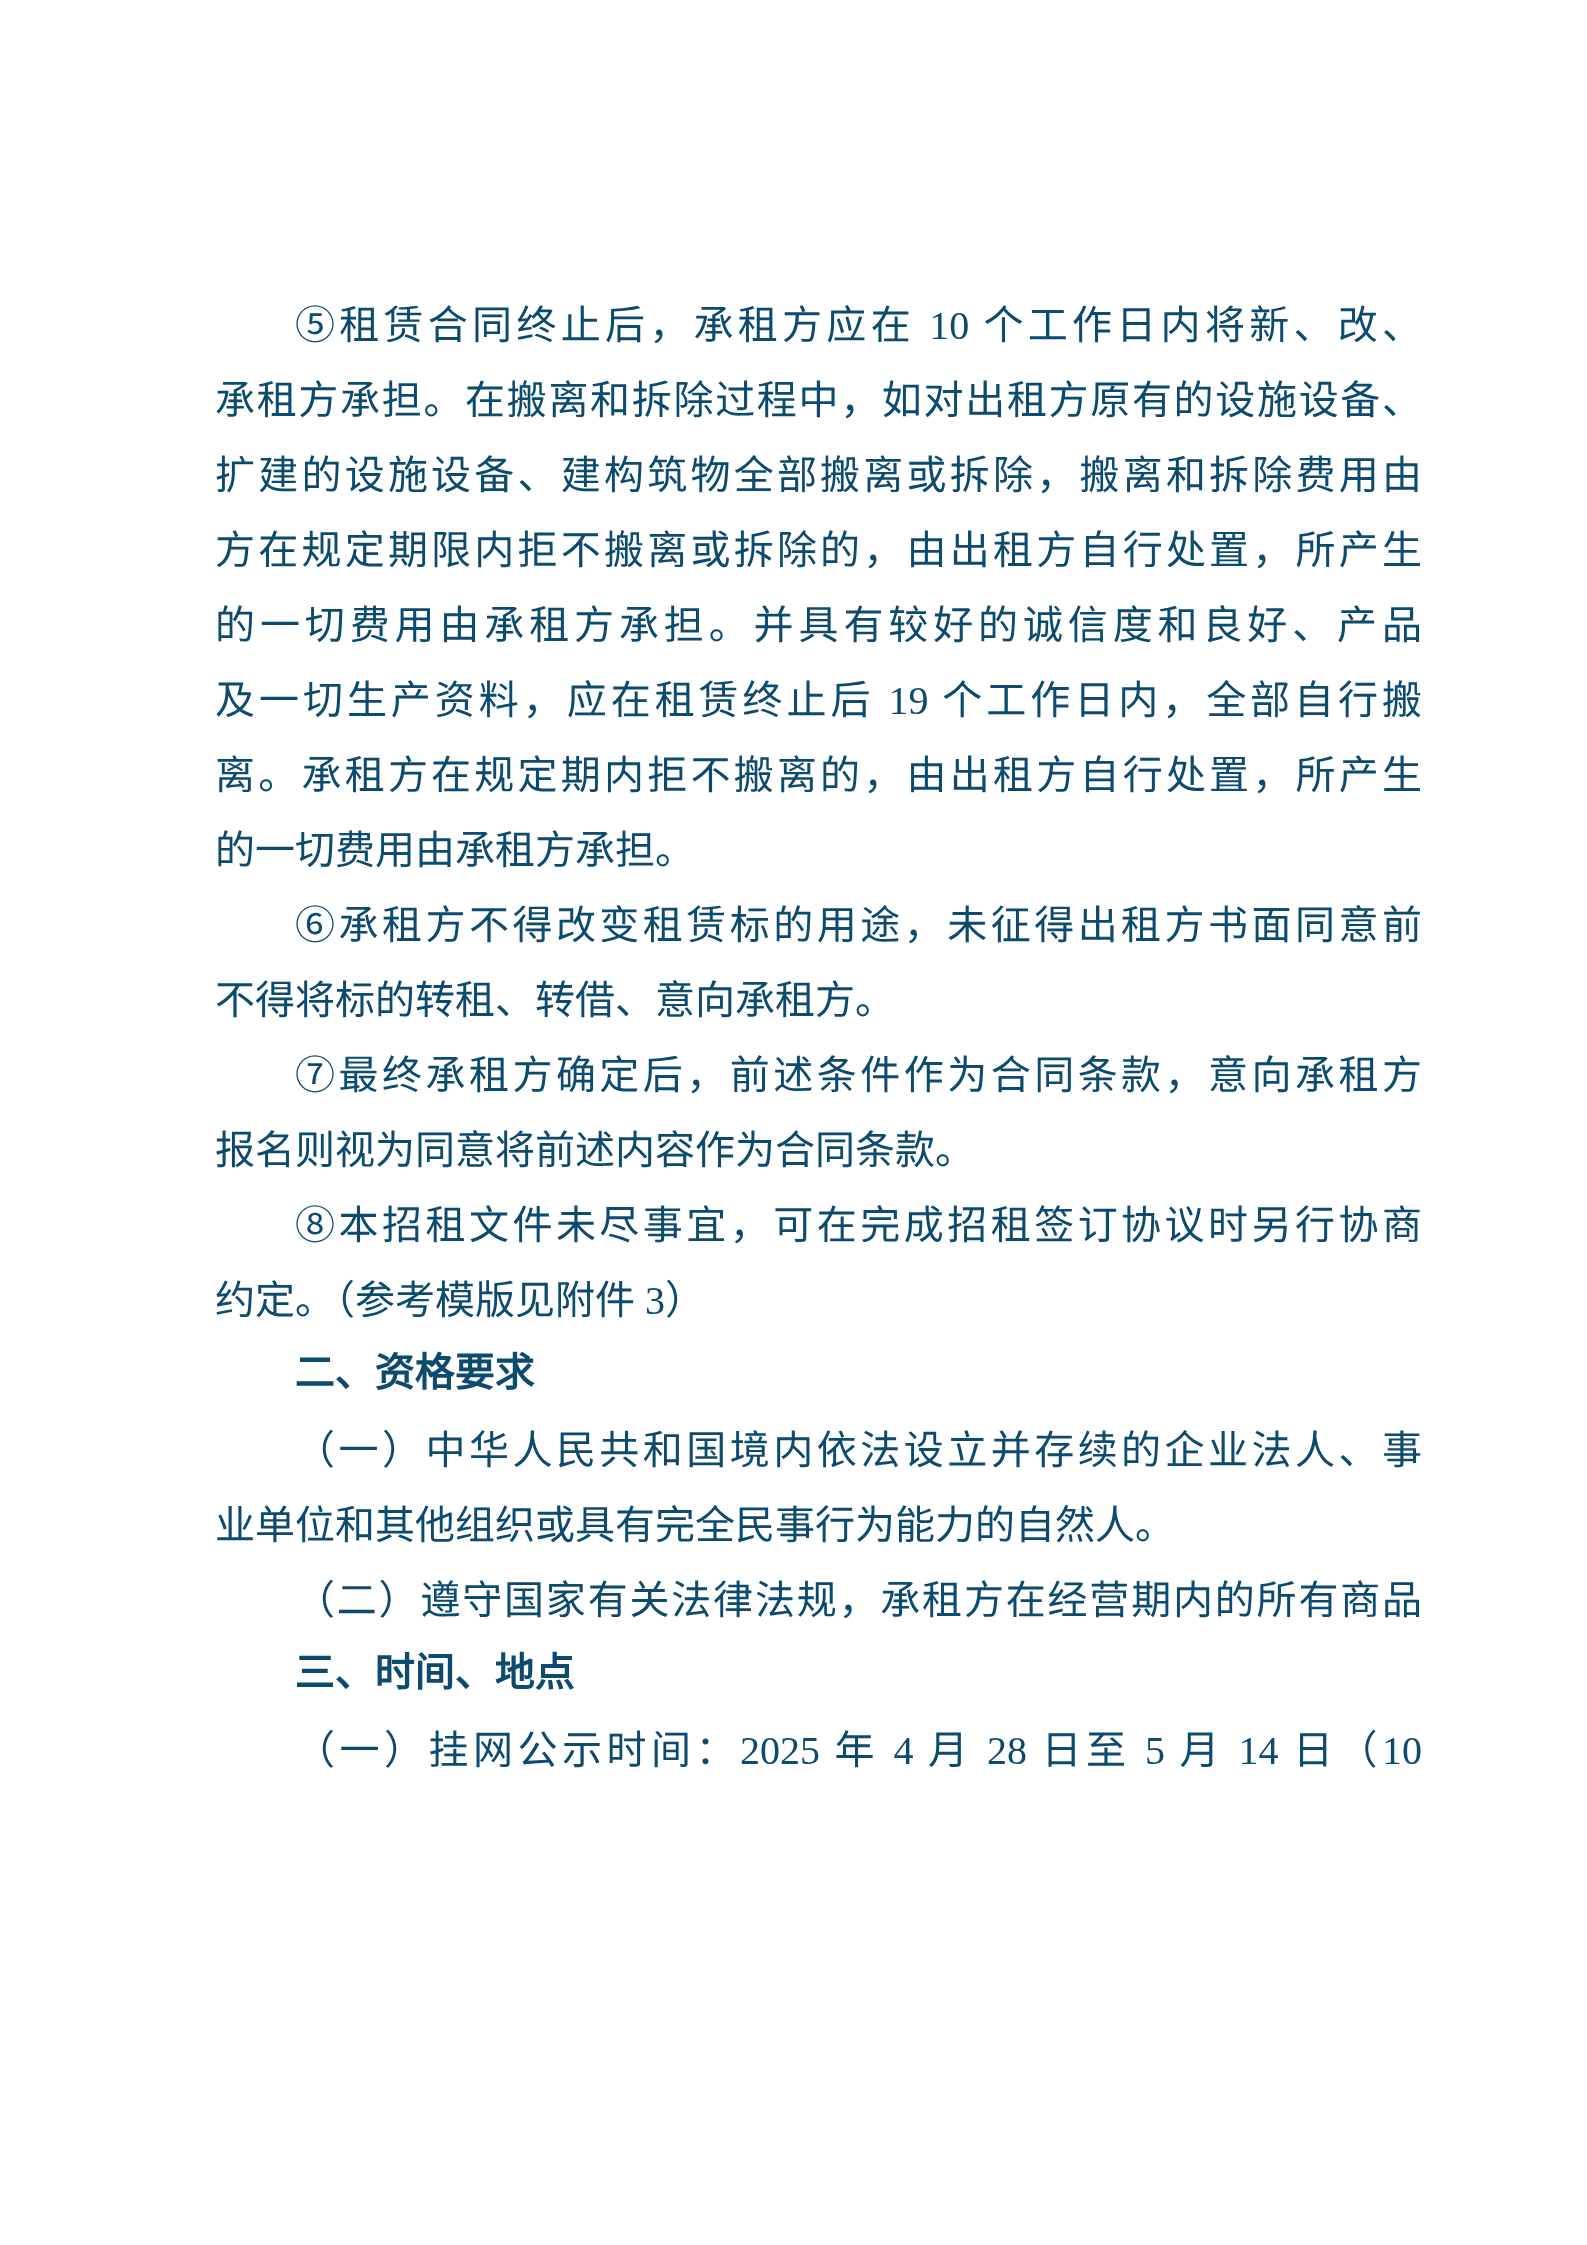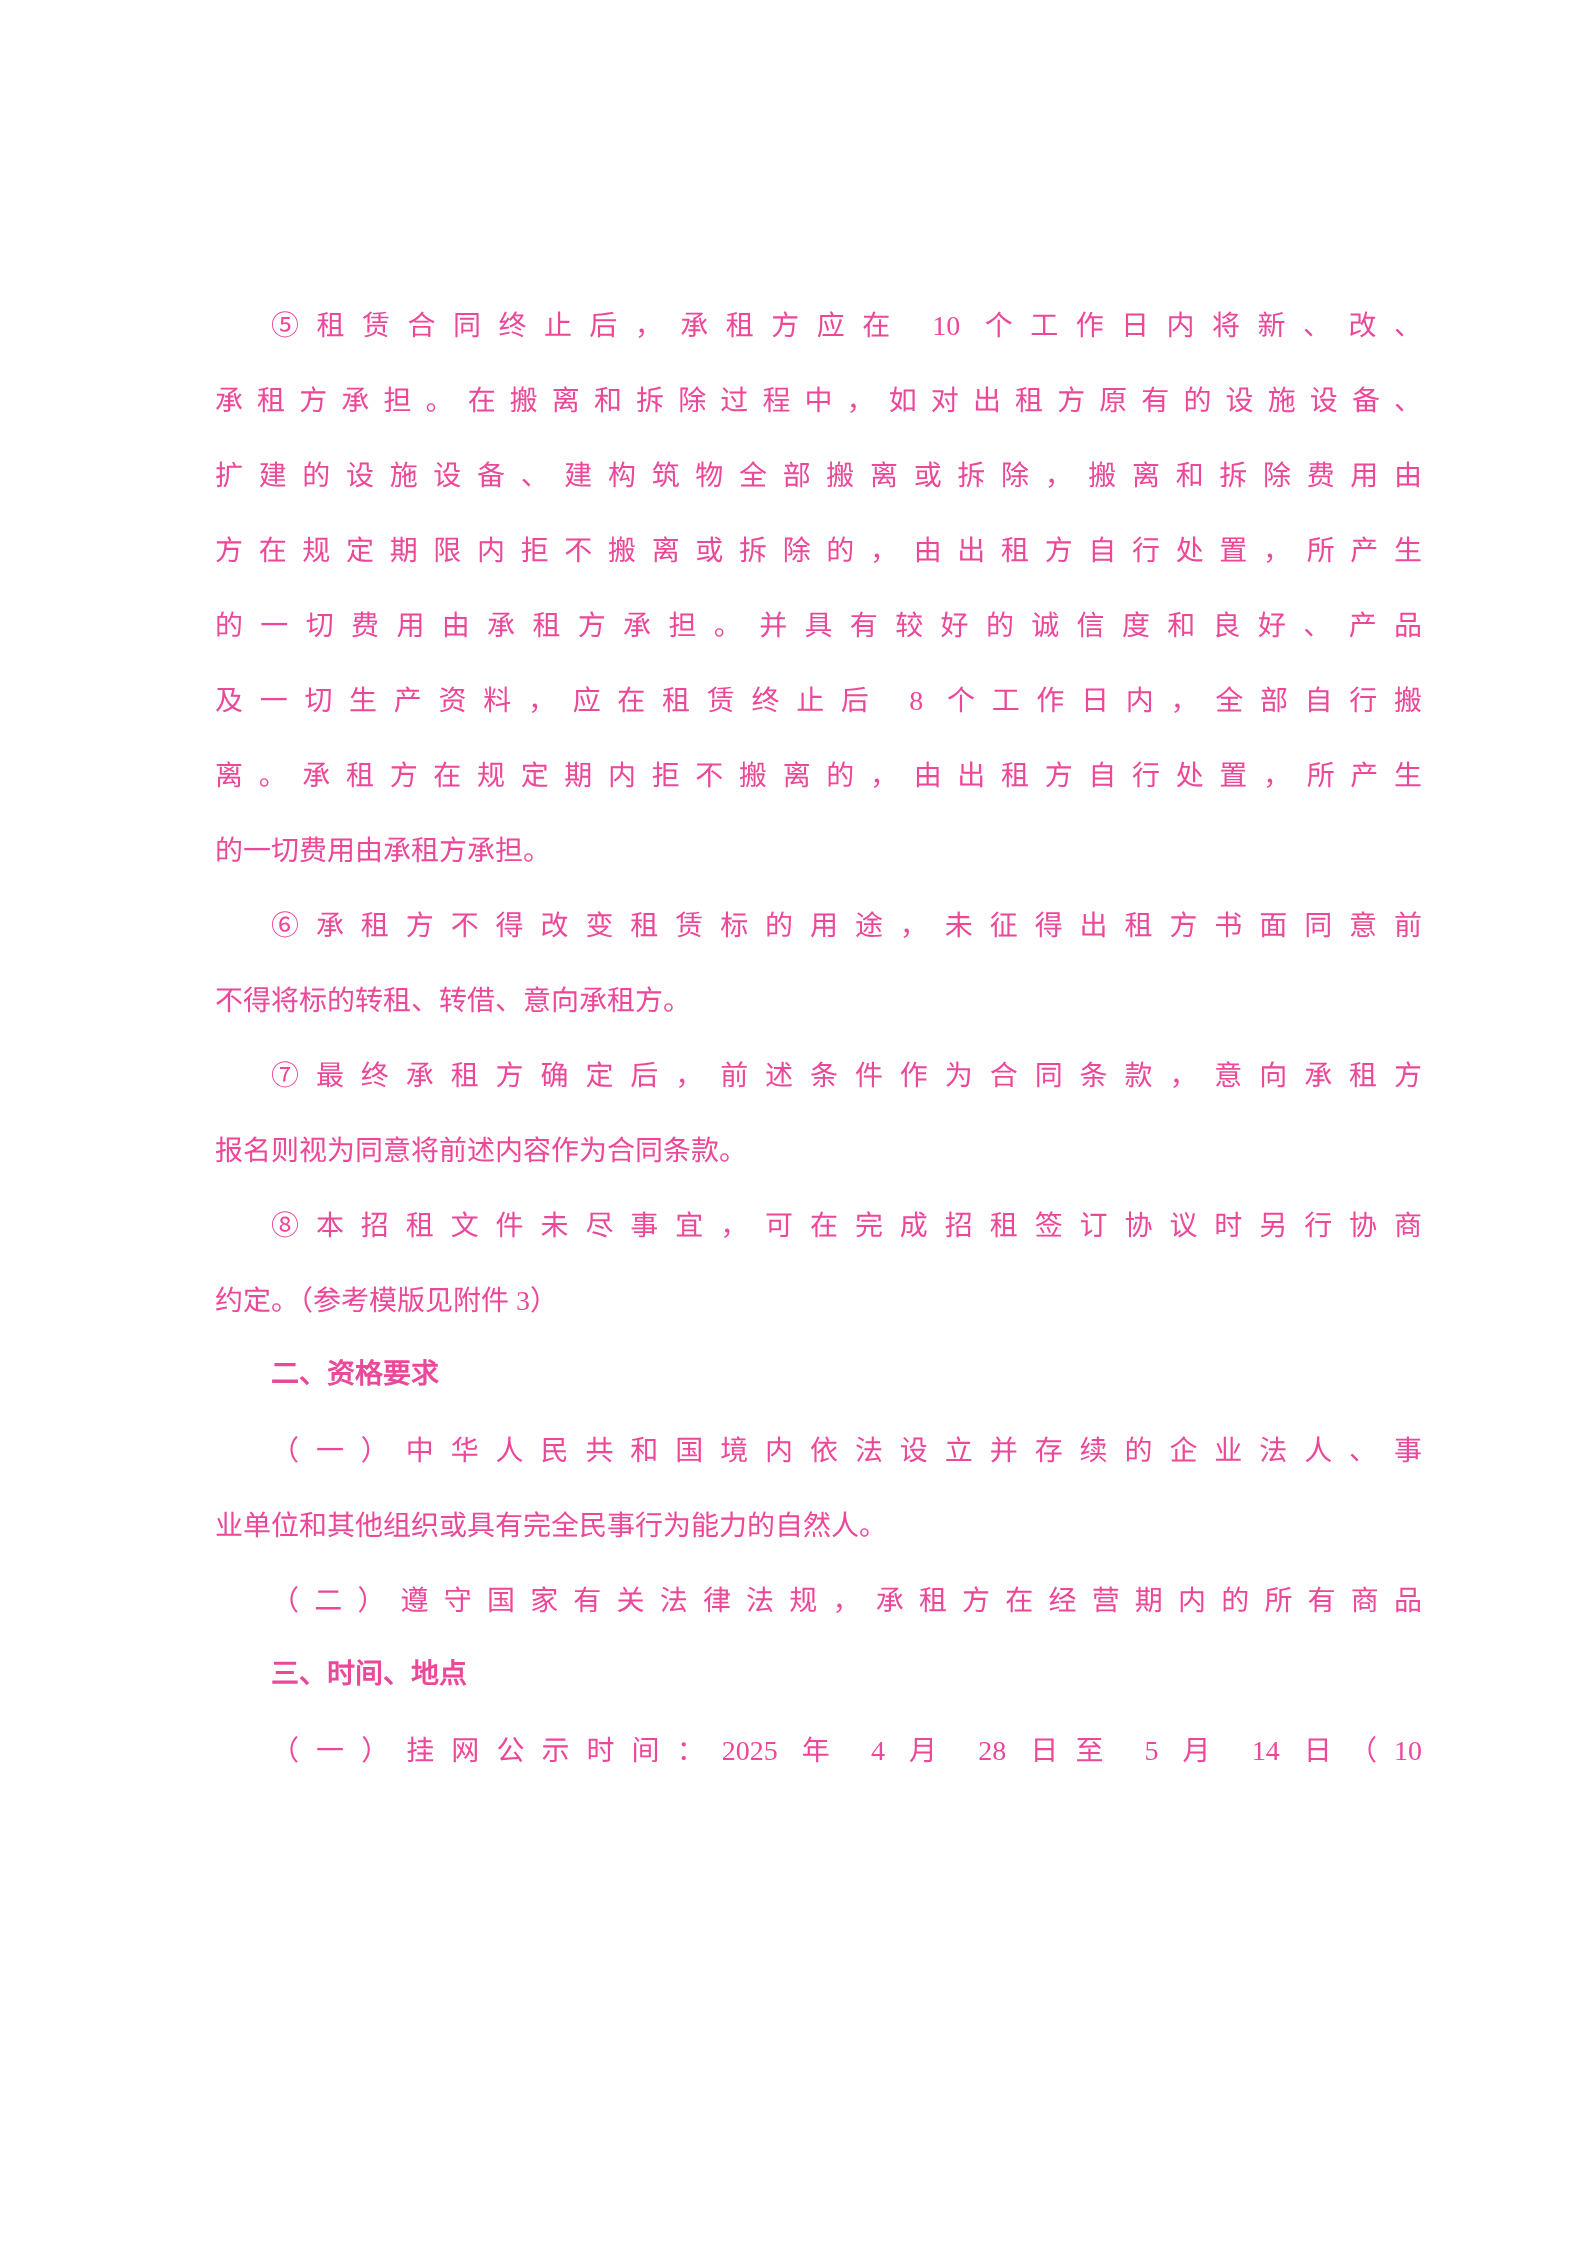--- a/index.html
+++ b/index.html
@@ -16,22 +16,22 @@
     box-sizing: border-box;
   }
   .content {
     position: absolute;
     top: 288px;
     left: 215px;
     width: 1207px;
   }
   .line {
     font-family: "Liberation Serif", "DejaVu Serif", serif;
-    font-size: 28px;
-    color: #ec4899;
+    font-size: 40px;
+    color: #0c4a6e;
     height: 75px;
     line-height: 75px;
     text-align: left;
     white-space: normal;
     overflow: visible;
   }
   .line.justify {
     text-align: justify;
     text-align-last: justify;
   }
@@ -48,21 +48,21 @@
 </head>
 <body>
 
 <div class="page">
   <div class="content">
       <div class="line indent justify">⑤租赁合同终止后，承租方应在 10 个工作日内将新、改、</div>
       <div class="line justify">承租方承担。在搬离和拆除过程中，如对出租方原有的设施设备、</div>
       <div class="line justify">扩建的设施设备、建构筑物全部搬离或拆除，搬离和拆除费用由</div>
       <div class="line justify">方在规定期限内拒不搬离或拆除的，由出租方自行处置，所产生</div>
       <div class="line justify">的一切费用由承租方承担。并具有较好的诚信度和良好、产品</div>
-      <div class="line justify">及一切生产资料，应在租赁终止后 8 个工作日内，全部自行搬</div>
+      <div class="line justify">及一切生产资料，应在租赁终止后 19 个工作日内，全部自行搬</div>
       <div class="line justify">离。承租方在规定期内拒不搬离的，由出租方自行处置，所产生</div>
       <div class="line">的一切费用由承租方承担。</div>
       <div class="line indent justify">⑥承租方不得改变租赁标的用途，未征得出租方书面同意前</div>
       <div class="line">不得将标的转租、转借、意向承租方。</div>
       <div class="line indent justify">⑦最终承租方确定后，前述条件作为合同条款，意向承租方</div>
       <div class="line">报名则视为同意将前述内容作为合同条款。</div>
       <div class="line indent justify">⑧本招租文件未尽事宜，可在完成招租签订协议时另行协商</div>
       <div class="line">约定。（参考模版见附件 3）</div>
       <div class="line heading indent">二、资格要求</div>
       <div class="line indent justify">（一）中华人民共和国境内依法设立并存续的企业法人、事</div>

